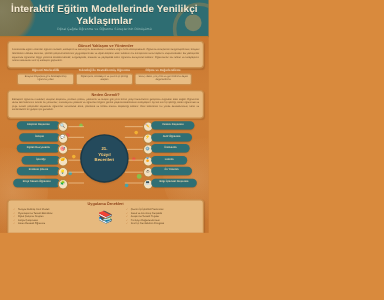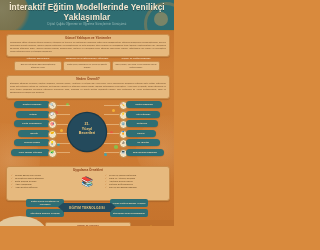--- a/index.html
+++ b/index.html
@@ -1,21 +1,21 @@
 <!DOCTYPE html>
 <html><head>
 <meta charset="utf-8">
 <style>
   html,body{margin:0;padding:0;}
   body{
     width:174px;height:250px;overflow:hidden;
     font-family:"Liberation Sans",sans-serif;
     background:#d98a3d;
   }
-  #poster{position:relative;width:174px;height:226px;overflow:hidden;background:#cf7f36;}
+  #poster{position:relative;width:174px;height:194px;overflow:hidden;background:#cf7f36;}
 
   
   .header{position:absolute;left:0;top:0;width:174px;height:31px;background:#2e6d72;overflow:hidden;}
   .hdr-arc{position:absolute;left:-18px;top:-10px;width:48px;height:48px;border-radius:50%;
            background:radial-gradient(circle at 40% 40%, #c98c4a 0%, #b5762f 60%, rgba(181,118,47,0) 72%);opacity:.55;}
   .hdr-arc2{position:absolute;right:-14px;top:2px;width:38px;height:38px;border-radius:50%;
            border:3px solid rgba(200,140,70,.35);}
   .hdr-arc3{position:absolute;right:6px;top:12px;width:14px;height:14px;border-radius:50%;background:rgba(214,160,90,.45);}
   .title{position:absolute;left:6px;top:3px;width:162px;text-align:center;color:#f6e9d2;
          font-size:8.3px;line-height:9.6px;font-weight:bold;letter-spacing:.1px;

